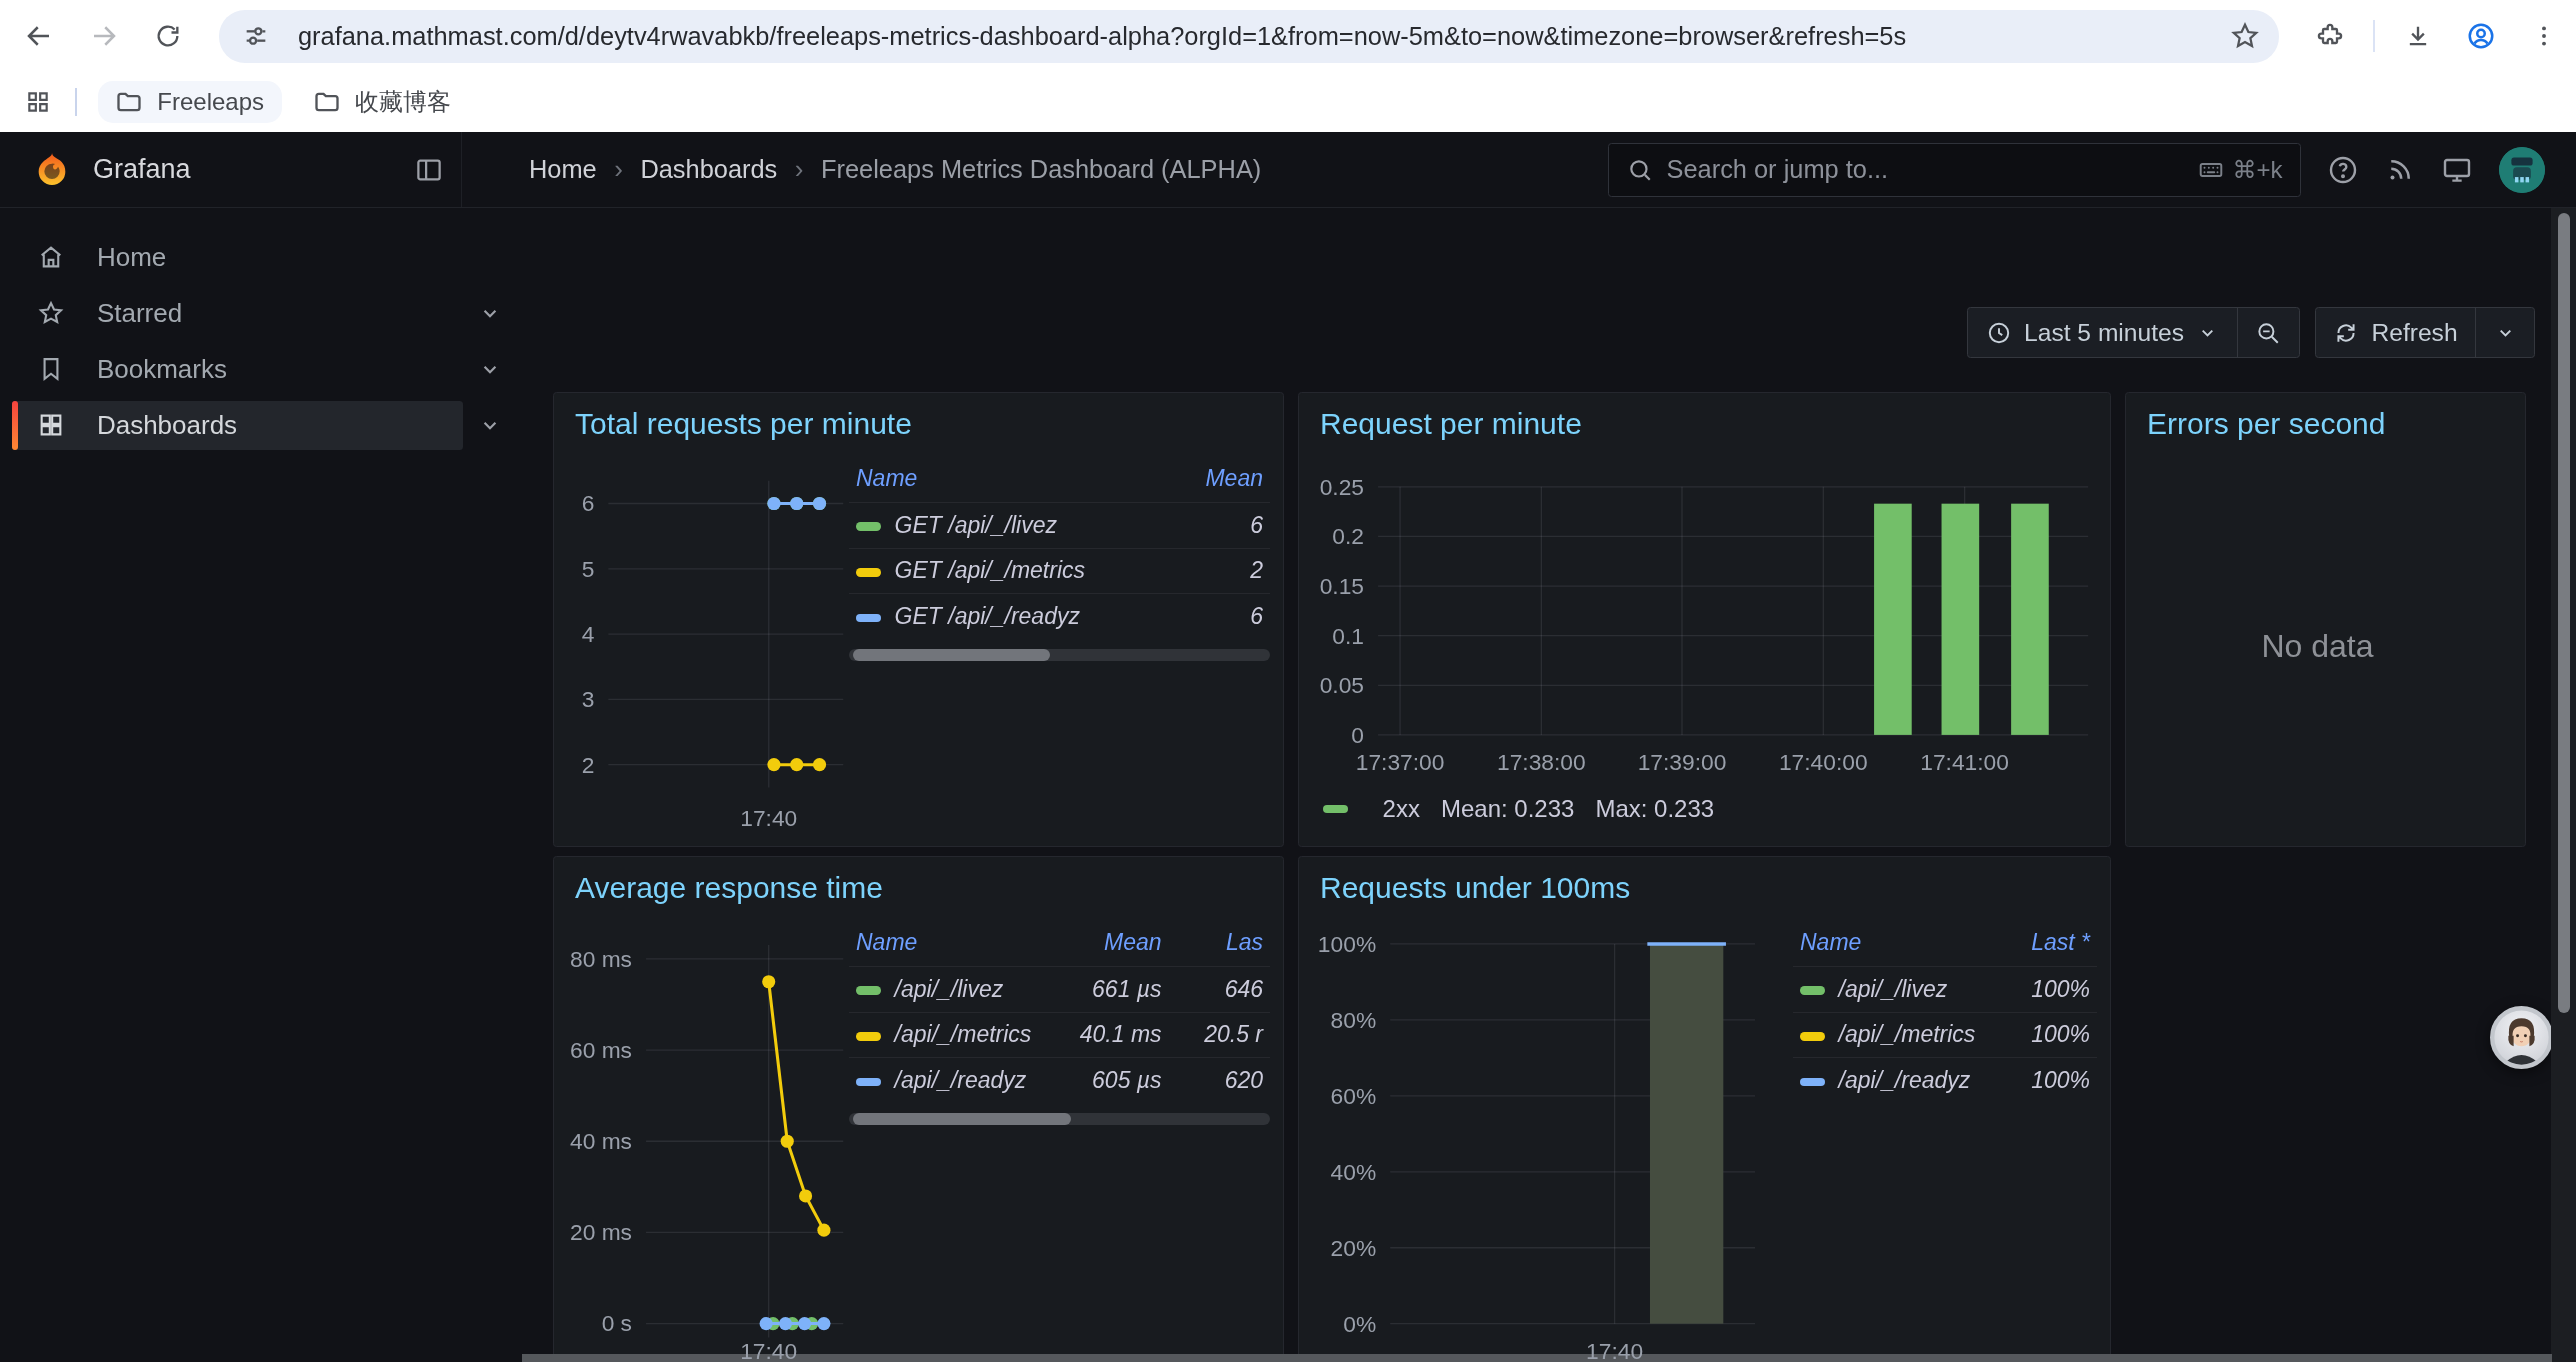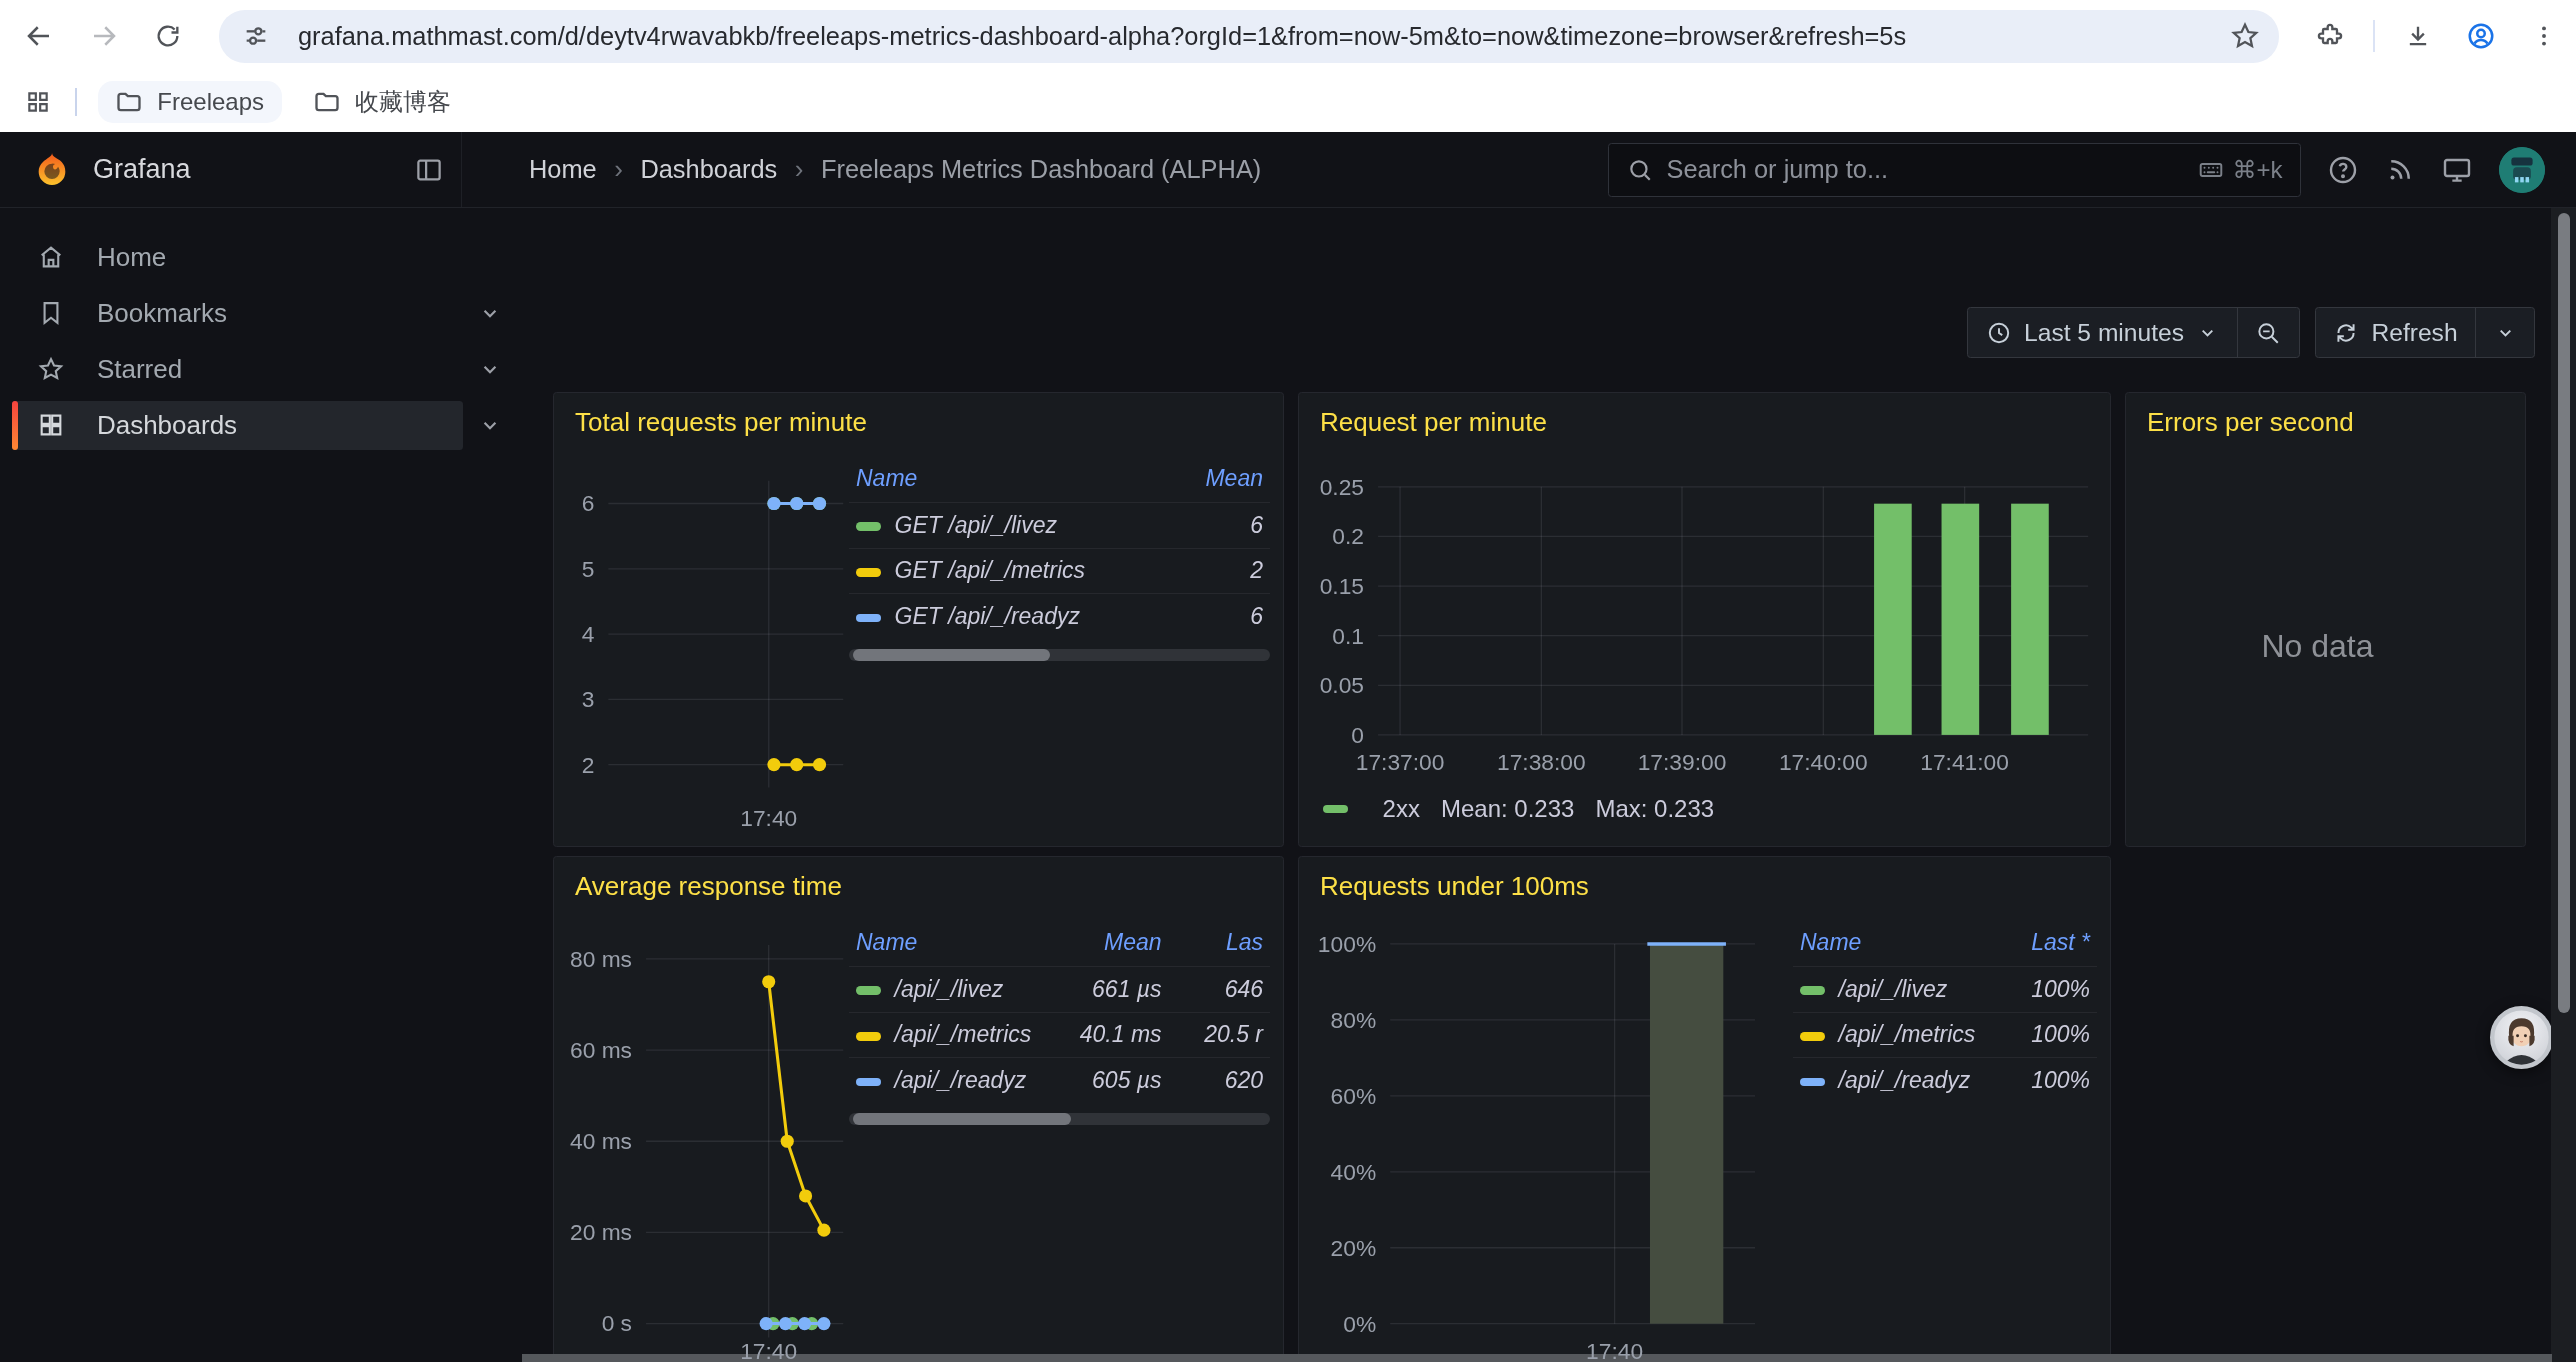--- a/index.html
+++ b/index.html
@@ -51,21 +51,21 @@
   .btn{display:flex;align-items:center;gap:12.3px;height:46px;padding:0 19px;border:0.9px solid #34373e;border-radius:3.5px;background:#1b1e24;color:#c7d0d9;font-size:24.6px;font-weight:500;box-sizing:border-box;}
   .btn-primary{background:#3d71d9;border:none;color:#fff;}
   .share-group{display:flex;gap:2.6px;}
   .share-group .chev{width:39px;padding:0;justify-content:center;}
   .timebar{position:absolute;top:98px;left:0;width:2054px;height:53px;display:flex;align-items:center;justify-content:flex-end;gap:15px;padding-right:41px;box-sizing:border-box;}
   .tgroup{display:flex;align-items:center;height:51px;border:0.9px solid #34373e;border-radius:3.5px;background:#1b1e24;color:#c7d0d9;font-size:24.6px;font-weight:500;box-sizing:border-box;}
   .tgroup .seg{display:flex;align-items:center;gap:12.3px;padding:0 17.5px;height:100%;}
   .tgroup .tdiv{width:0.9px;height:100%;background:#34373e;}
   
   .panel{position:absolute;background:#181b1f;border:0.9px solid #25272e;border-radius:3.5px;box-sizing:border-box;}
-  .panel-title{margin:0;position:absolute;top:14px;left:21px;font-size:26px;font-weight:500;color:#fde047;z-index:2;}
+  .panel-title{margin:0;position:absolute;top:14px;left:21px;font-size:30px;font-weight:500;color:#7dd3fc;z-index:2;}
   .chart{position:absolute;left:0;top:0;z-index:1;}
   .chart text{font-family:"Liberation Sans","DejaVu Sans",sans-serif;}
   .legend{position:absolute;z-index:3;}
   .legend-table{width:100%;border-collapse:collapse;font-size:23px;color:#ccccdc;table-layout:fixed;font-style:italic;}
   .legend-table th{color:#6e9fff;font-weight:500;text-align:right;padding:3.5px 7px 10.5px;white-space:nowrap;overflow:hidden;}
   .legend-table th:first-child{text-align:left;}
   .legend-table td{text-align:right;padding:8.8px 7px;white-space:nowrap;overflow:hidden;}
   .legend-table td:first-child{text-align:left;}
   .legend-table tbody tr{border-top:0.9px solid rgba(204,204,220,0.08);}
   .pill{display:inline-block;width:24.6px;height:8.8px;border-radius:4.4px;margin-right:14px;vertical-align:middle;}
@@ -269,39 +269,39 @@
                 <path d="M4 10.5L12 4l8 6.5M5.8 9.2V20h12.4V9.2M10 20v-5.5h4V20"></path>
               </svg>
           </span>
           <span class="side-label">Home</span>
         </div>
       </div>
       <div class="side-item">
         <div class="side-row">
           <span class="side-icon">
             <svg width="28" height="28" viewBox="0 0 24 24" fill="none" stroke="currentColor" stroke-width="1.8">
-                <path d="M6.5 3.5h11V20.5l-5.5-4.4-5.5 4.4z"></path>
+                <path d="M12 3.5l2.6 5.5 6 .7-4.5 4.1 1.2 5.9L12 16.8 6.7 19.7l1.2-5.9-4.5-4.1 6-.7z"></path>
               </svg>
           </span>
-          <span class="side-label">Bookmarks</span>
+          <span class="side-label">Starred</span>
         </div>
         <span class="side-chevron">
           <svg width="26" height="26" viewBox="0 0 24 24" fill="none" stroke="currentColor" stroke-width="2">
               <path d="M7 10l5 5 5-5"></path>
             </svg>
         </span>
       </div>
       <div class="side-item">
         <div class="side-row">
           <span class="side-icon">
             <svg width="28" height="28" viewBox="0 0 24 24" fill="none" stroke="currentColor" stroke-width="1.8">
-                <path d="M12 3.5l2.6 5.5 6 .7-4.5 4.1 1.2 5.9L12 16.8 6.7 19.7l1.2-5.9-4.5-4.1 6-.7z"></path>
+                <path d="M6.5 3.5h11V20.5l-5.5-4.4-5.5 4.4z"></path>
               </svg>
           </span>
-          <span class="side-label">Starred</span>
+          <span class="side-label">Bookmarks</span>
         </div>
         <span class="side-chevron">
           <svg width="26" height="26" viewBox="0 0 24 24" fill="none" stroke="currentColor" stroke-width="2">
               <path d="M7 10l5 5 5-5"></path>
             </svg>
         </span>
       </div>
       <div class="side-item active">
         <div class="side-row">
           <span class="side-icon">

